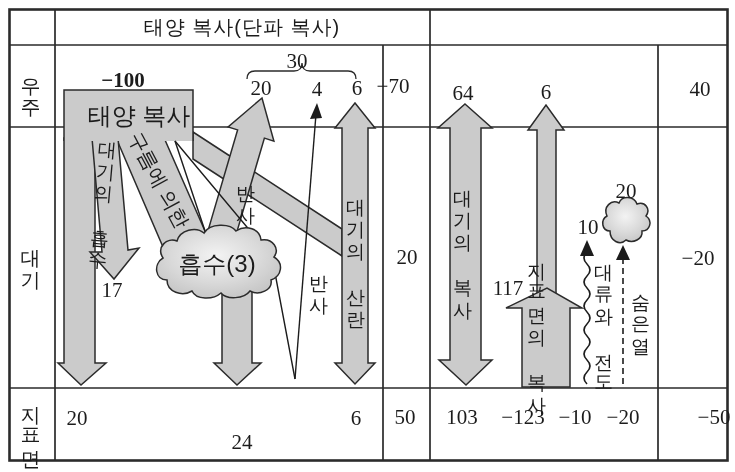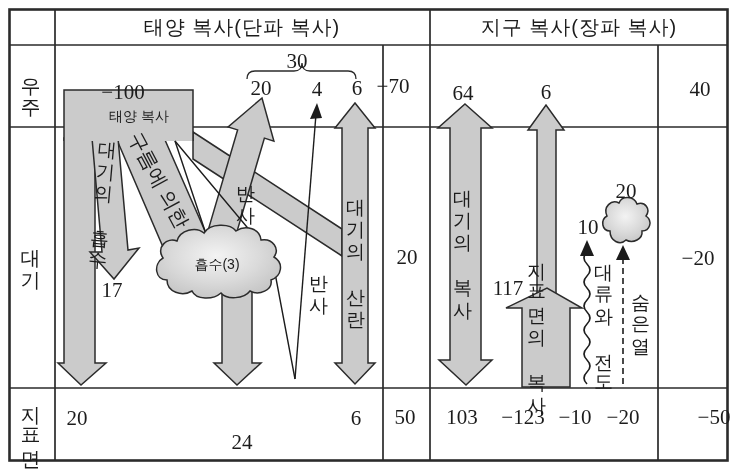--- a/index.html
+++ b/index.html
@@ -1,21 +1,21 @@
 <!DOCTYPE html>
 <html><head>
 <meta charset="utf-8">
 <style>
   html,body{margin:0;padding:0;background:#fff;}
   .stage{position:relative;width:732px;height:472px;background:#ffffff;overflow:hidden;
          font-family:"Liberation Sans","DejaVu Sans",sans-serif;color:#1c1c1c;}
   .stage svg{position:absolute;left:0;top:0;}
   .lbl{position:absolute;transform:translate(-50%,-50%);white-space:nowrap;line-height:1;}
   .num{font-family:"Liberation Serif","DejaVu Serif",serif;font-size:21px;}
-  .kr{font-size:14px;}
+  .kr{font-size:24px;}
   .hdr{font-size:20px;letter-spacing:1px;}
   .v{writing-mode:vertical-rl;text-orientation:upright;font-size:19px;letter-spacing:3px;}
   .v2{writing-mode:vertical-rl;text-orientation:upright;font-size:20px;letter-spacing:2px;}
   .t5{transform:translate(-50%,-50%) rotate(5deg);}
   .rot62{transform:translate(-50%,-50%) rotate(62deg);font-size:20px;}
 </style>
 </head>
 <body>
 
 <div class="stage">
@@ -69,27 +69,26 @@
     <path fill="url(#cg)" stroke="#2b2b2b" stroke-width="1.5" d="M167,280 C155,280 153,264 163,258 C156,247 167,237 177,241 C180,230 196,226 204,233
              C210,223 230,223 236,231 C246,224 260,229 261,240 C273,238 280,249 274,257
              C284,263 282,276 271,280 C273,290 259,296 250,291 C244,299 227,300 221,293
              C213,300 196,300 192,291 C182,297 167,292 167,280 Z"></path>
     <path fill="url(#cg)" stroke="#2b2b2b" stroke-width="1.5" d="M610,231 C602,231 600,220 607,216 C603,207 611,199 619,203 C622,195 634,196 637,204
              C645,201 651,209 646,216 C653,221 650,231 642,231 C643,239 633,244 626,240
              C620,246 610,241 610,231 Z"></path>
   </svg>
 
   <div class="lbl hdr" style="left:242px;top:27px;">태양 복사(단파 복사)</div>
-  <div class="lbl hdr" style="left:579px;top:27px;">지구 복사(장파 복사)</div>
 
   <div class="lbl v2" style="left:31px;top:86px;">우주</div>
   <div class="lbl v2" style="left:31px;top:257px;">대기</div>
   <div class="lbl v2" style="left:31px;top:425px;">지표면</div>
 
-  <div class="lbl num" style="left:123px;top:92px;">−100</div>
+  <div class="lbl num" style="left:123px;top:80px;font-weight:bold;">−100</div>
   <div class="lbl num" style="left:297px;top:61px;">30</div>
   <div class="lbl num" style="left:261px;top:88px;">20</div>
   <div class="lbl num" style="left:317px;top:89px;">4</div>
   <div class="lbl num" style="left:357px;top:88px;">6</div>
   <div class="lbl num" style="left:393px;top:86px;text-align:right;">−70</div>
   <div class="lbl num" style="left:463px;top:93px;">64</div>
   <div class="lbl num" style="left:546px;top:92px;">6</div>
   <div class="lbl num" style="left:700px;top:89px;">40</div>
 
   <div class="lbl kr" style="left:139px;top:116px;">태양 복사</div>

